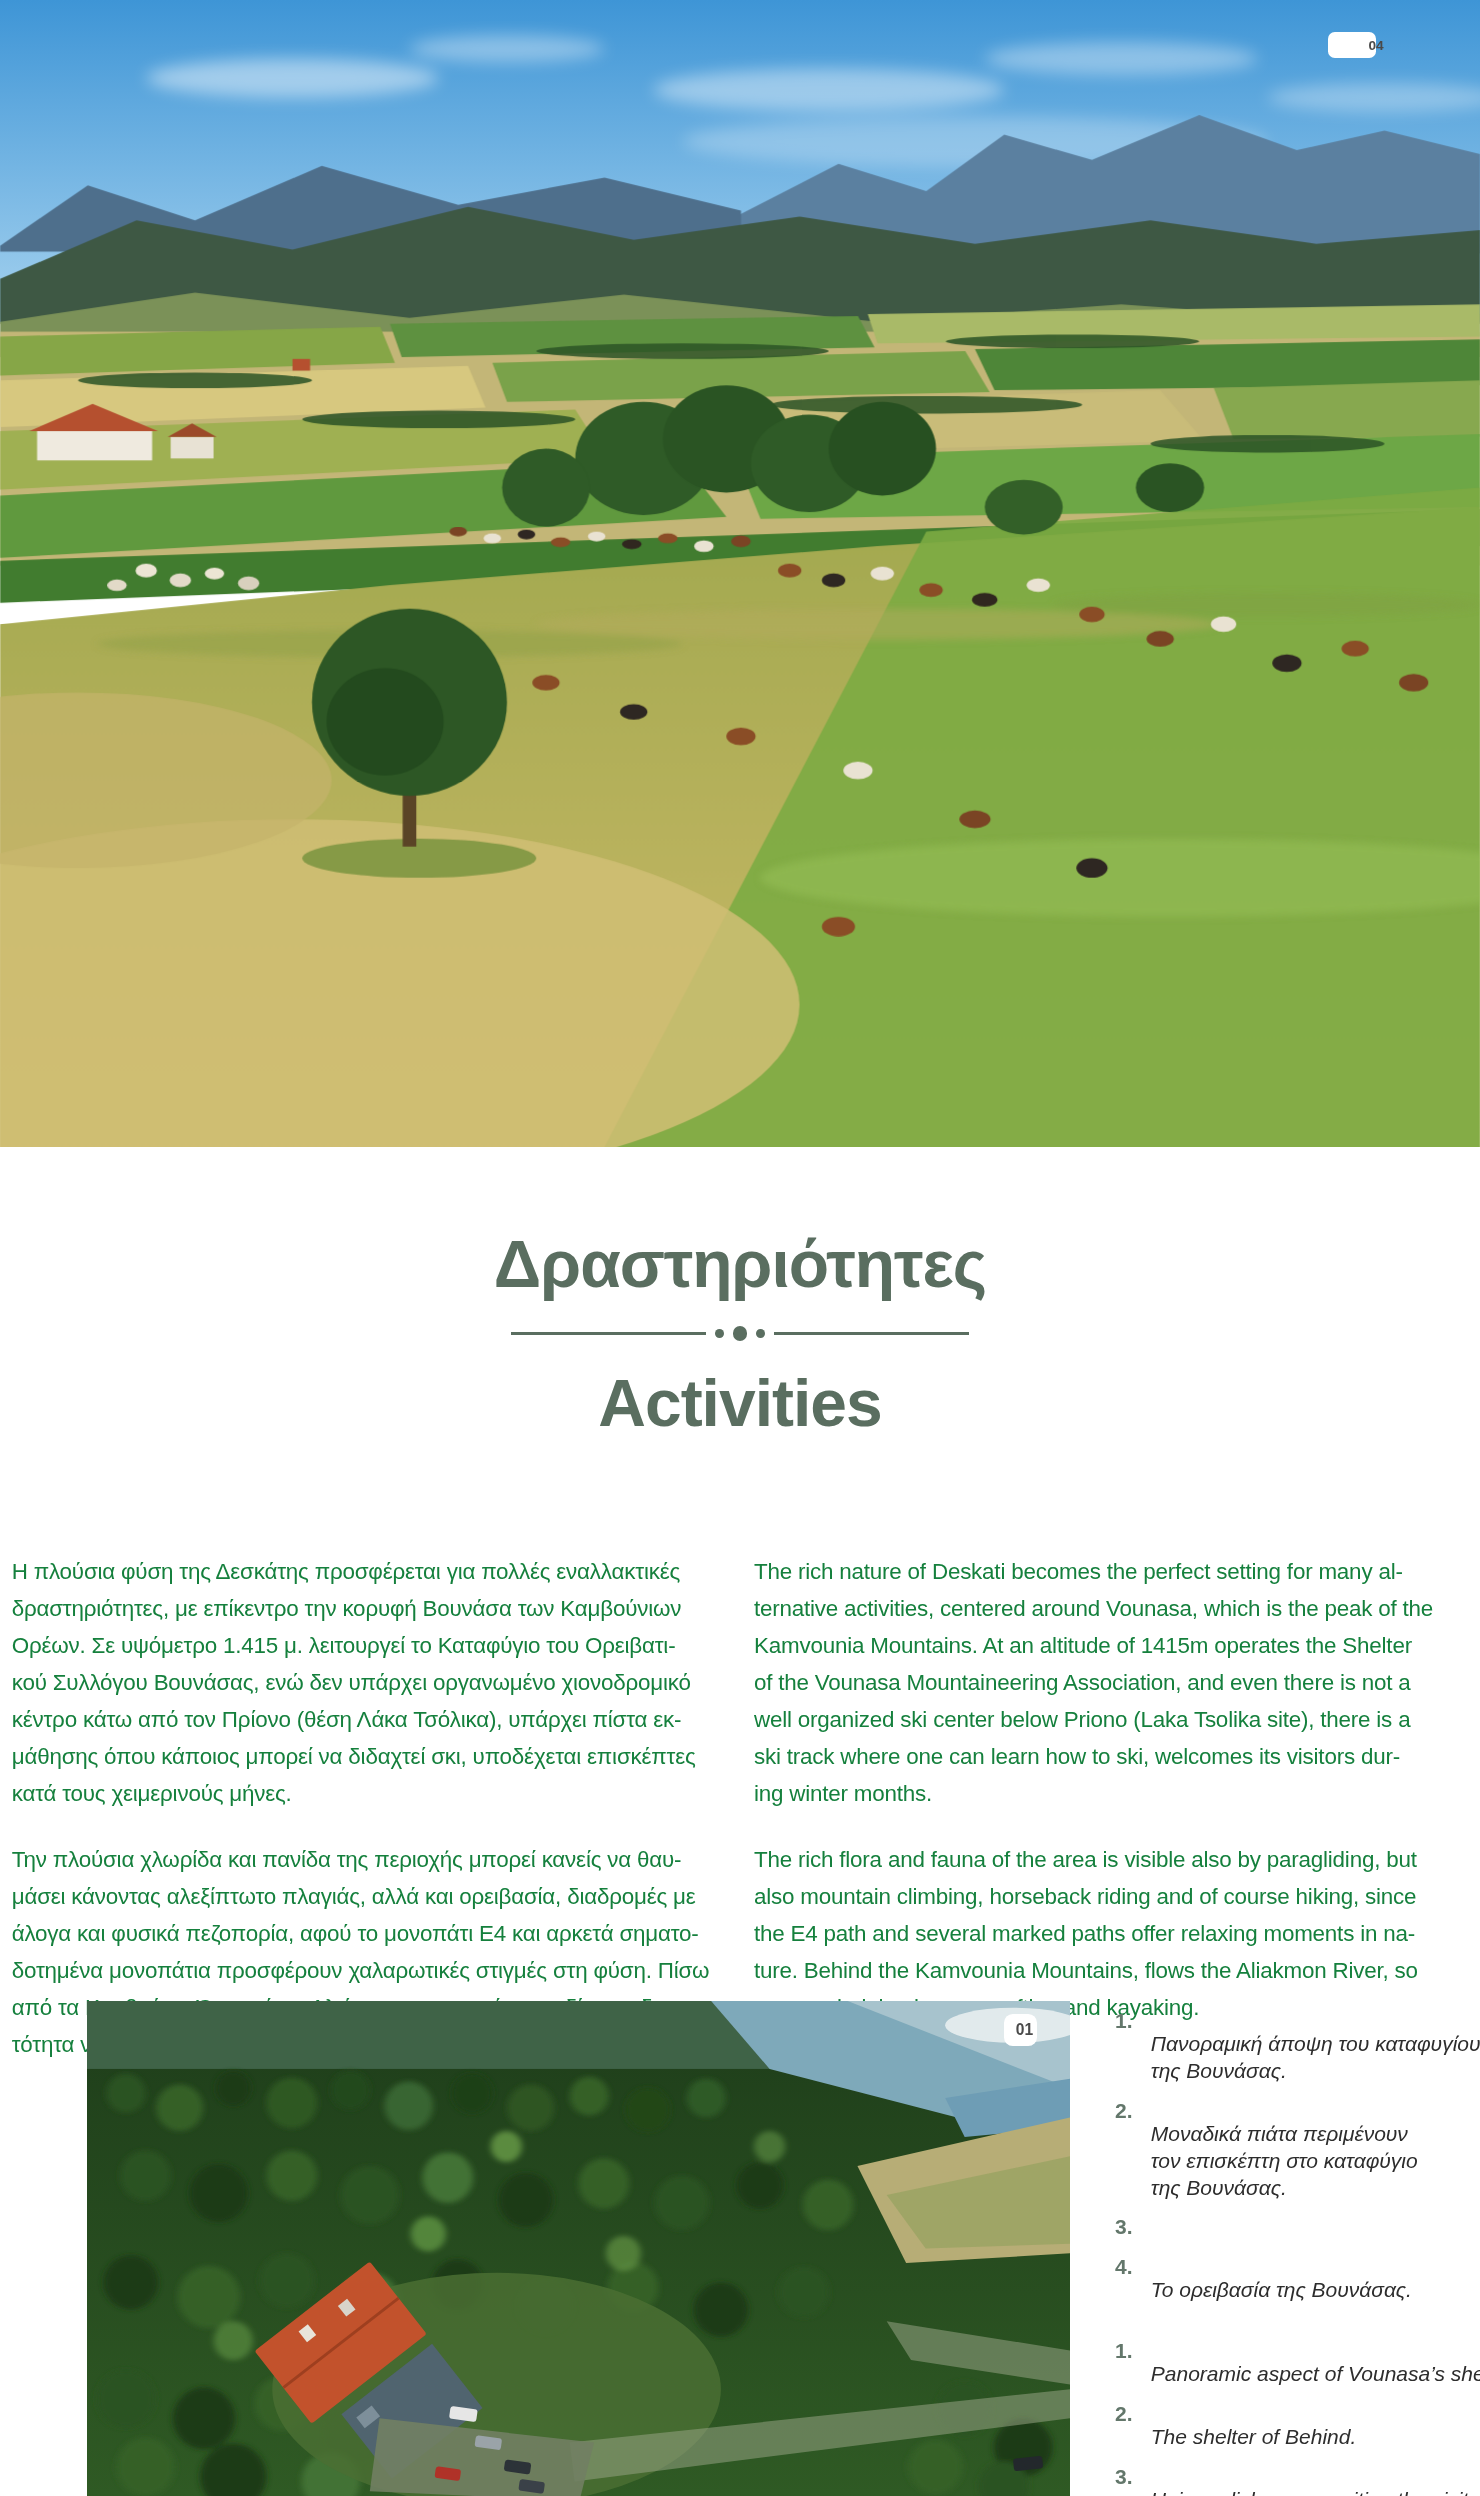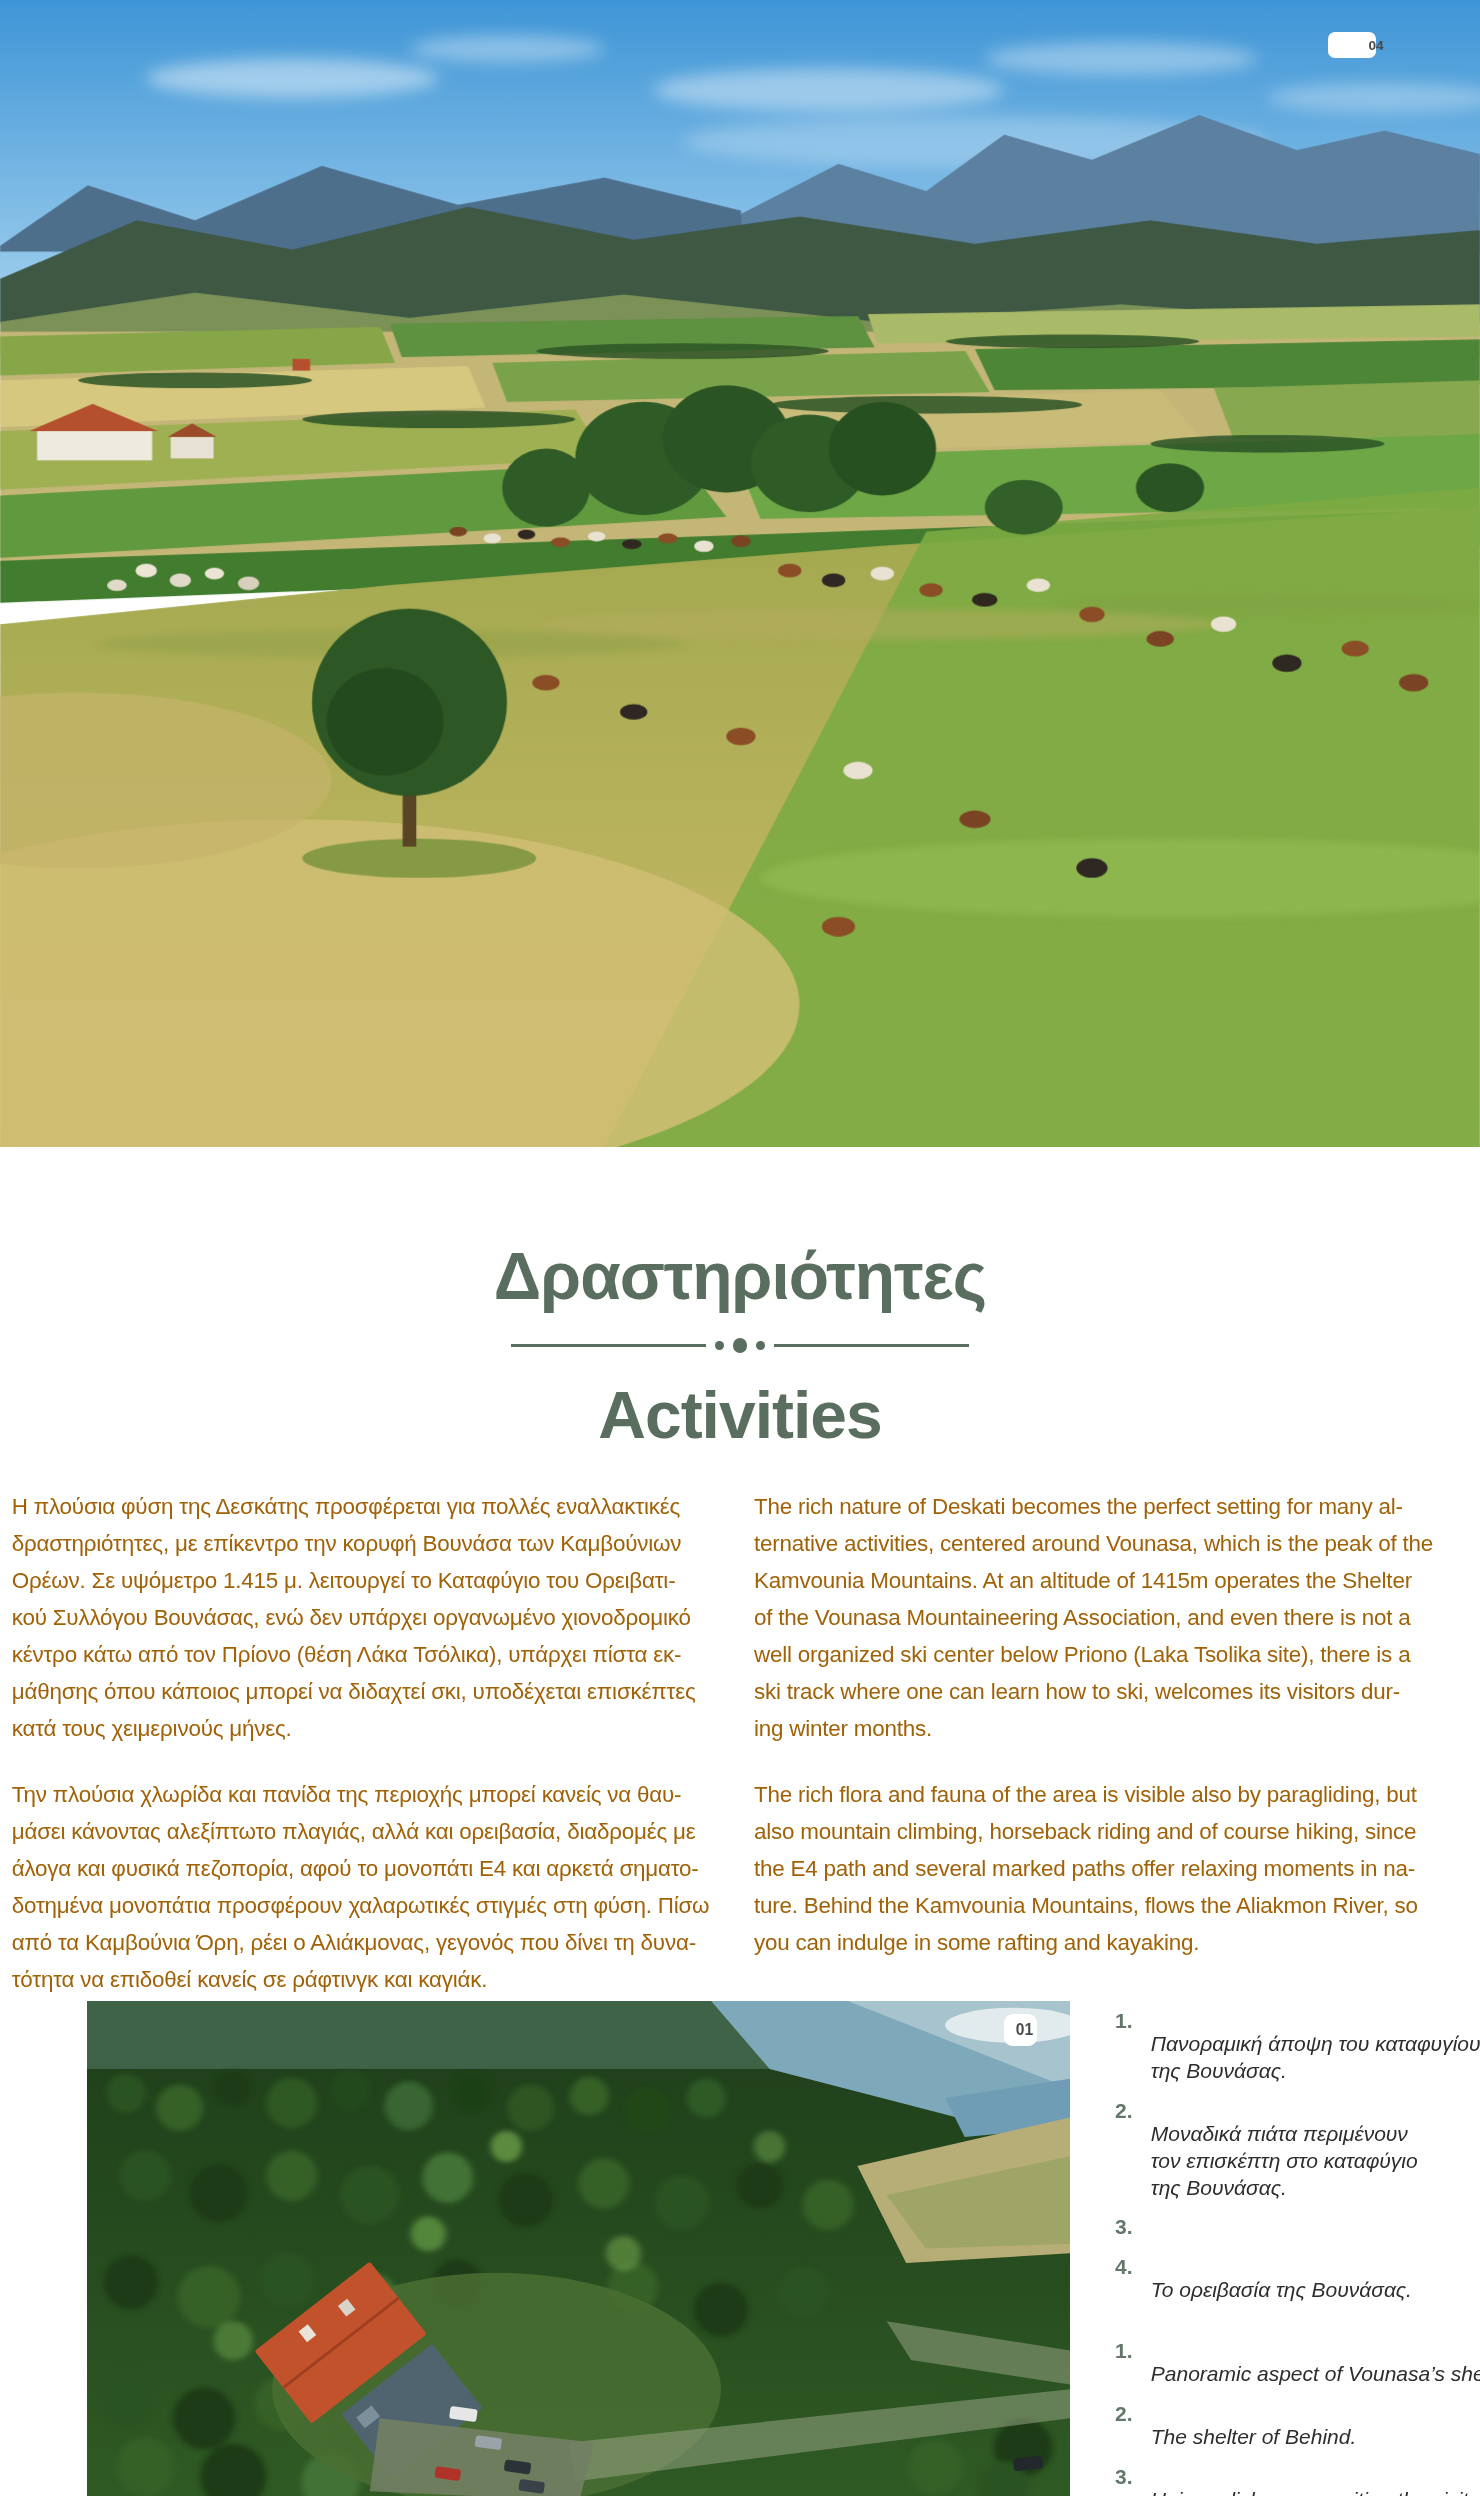--- a/index.html
+++ b/index.html
@@ -13,30 +13,30 @@
   .photo-top svg,.photo-bottom svg{display:block;width:100%;height:100%;}
 
   
   .badge{position:absolute;background:#ffffff;color:#4a4a4a;font-weight:700;
          display:flex;align-items:center;justify-content:center;box-sizing:border-box;}
   .badge-04{left:1328px;top:32px;width:29px;height:26px;border-radius:6.8px;font-size:13.7px;padding-left:48px;}
   .badge-01{left:1004px;top:2014px;width:33px;height:32px;border-radius:8.8px;font-size:15.6px;padding-left:8px;}
 
   
   .title-block{left:0;right:0;top:1227px;text-align:center;color:#5a6e60;}
-  .title-gr,.title-en{margin:12px;font-size:66px;line-height:74px;font-weight:700;letter-spacing:-1px;}
+  .title-gr,.title-en{margin:0;font-size:66px;line-height:74px;font-weight:700;letter-spacing:-1px;}
   .divider{display:flex;align-items:center;justify-content:center;gap:8.8px;
            width:458px;margin:25px auto 25px auto;}
   .divider .line{flex:1;height:2.9px;background:#5a6e60;}
   .dot{border-radius:50%;background:#5a6e60;flex:0 0 auto;}
   .dot-s{width:8.8px;height:8.8px;}
   .dot-l{width:14.6px;height:14.6px;}
 
   
-  .body-col{top:1488px;width:724px;font-size:22.4px;line-height:37px;color:#a16207;
+  .body-col{top:1553px;width:724px;font-size:22.4px;line-height:37px;color:#15803d;
             letter-spacing:-0.2px;}
   .body-col p{margin:0 0 29px 0;white-space:pre;}
   .col-left{left:11.7px;}
   .col-right{left:754px;}
 
   
   .captions{left:1115px;top:2007px;width:366px;}
   .cap{display:flex;gap:8.8px;margin:0 0 12.7px 0;font-size:21px;line-height:27px;}
   .cap .num{flex:0 0 27px;font-weight:700;color:#63776b;}
   .cap .txt{font-style:italic;color:#2d2d2d;white-space:pre;margin-top:23px;}

